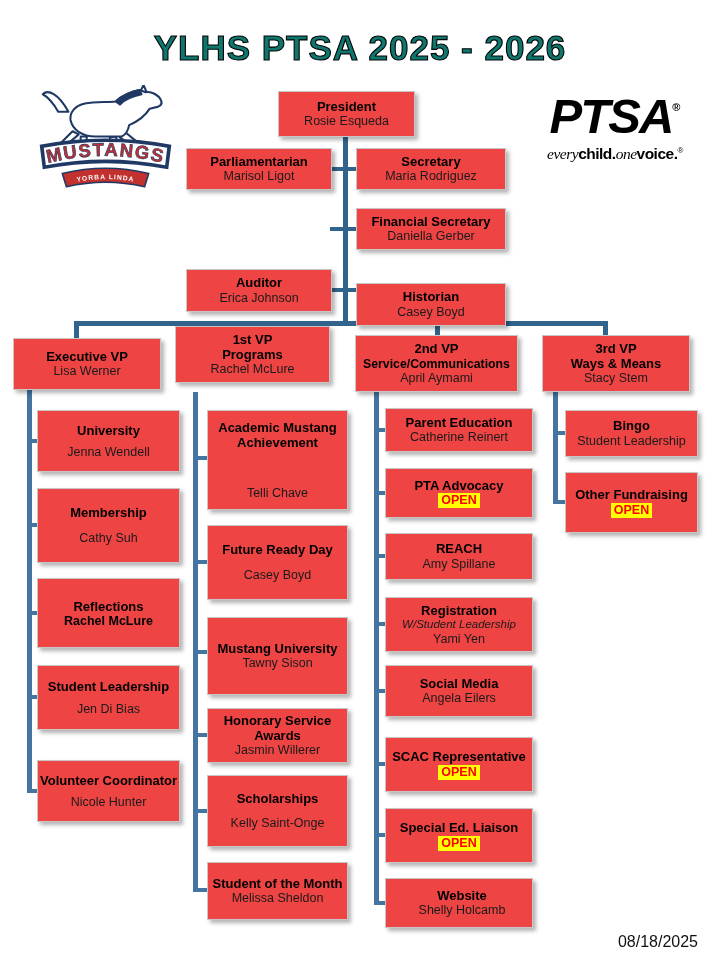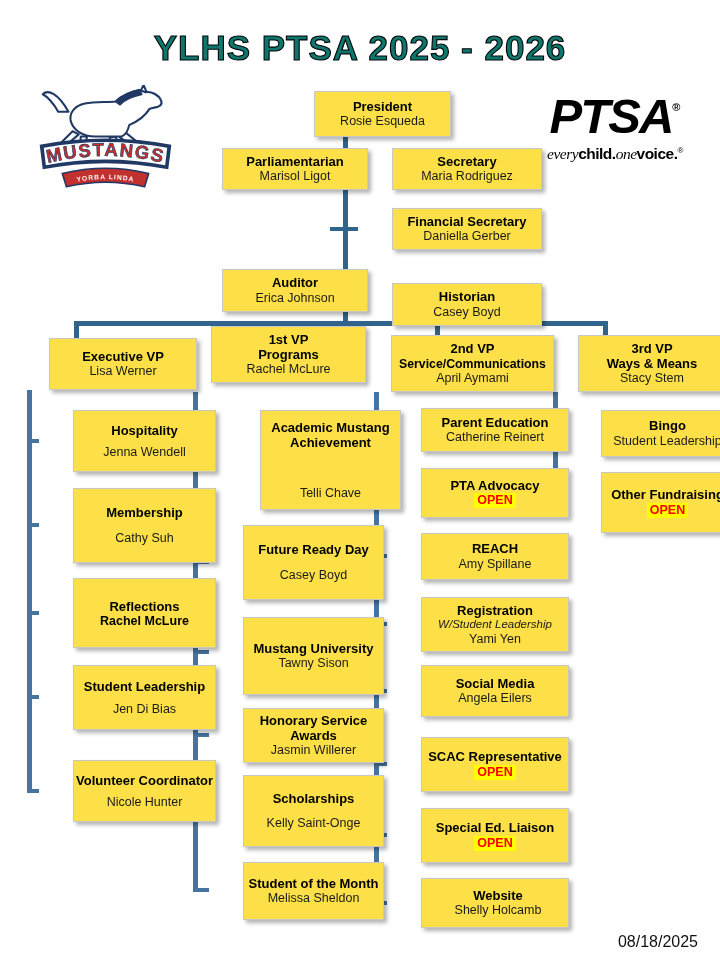--- a/index.html
+++ b/index.html
@@ -1,22 +1,22 @@
 <!DOCTYPE html>
 <html><head>
 <meta charset="utf-8">
 <style>
   * { margin:0; padding:0; box-sizing:border-box; }
   body { font-family:"Liberation Sans", sans-serif; background:#ffffff; }
   .canvas { position:relative; width:720px; height:960px; background:#fff; overflow:hidden; }
   .page-title { position:absolute; top:28px; left:0; width:100%; text-align:center;
     font-size:35px; font-weight:bold; -webkit-text-stroke:1.1px #000; letter-spacing:1px; color:#0f766e; }
-  .box { position:absolute; background:#fde047; border:1px solid #c7c7c7;
+  .box { position:absolute; background:#ef4444; border:1px solid #c7c7c7;
     box-shadow:3px 3px 4px rgba(0,0,0,.30); display:flex; flex-direction:column;
-    align-items:center; text-align:center; line-height:1.18; padding:2px 2px;margin-left:36px; }
+    align-items:center; text-align:center; line-height:1.18; padding:2px 2px; }
   .box.tight  { justify-content:center; }
   .box.top    { justify-content:flex-start; padding-top:20px;text-align:right; }
   .box.spread { justify-content:space-evenly; padding:5px 2px; }
   .bt { font-weight:bold; font-size:13px; color:#000; }
   .bt.sm { font-size:12.3px; }
   .bt.nowrap { white-space:nowrap; }
   .bn { font-size:12.5px; color:#1a1a1a; }
   .bn.bold { font-weight:bold; color:#000; }
   .bn.open { font-weight:bold; color:#ff0000; background:#ffff00; padding:0 3px; }
   .bs { font-size:11.5px; font-style:italic; color:#1a1a1a; }
@@ -149,41 +149,41 @@
     <div class="bt sm nowrap">Service/Communications</div>
     <div class="bn">April Aymami</div>
   </div>
   <div class="box tight" style="left:542px;top:335px;width:148px;height:57px;">
     <div class="bt">3rd VP</div>
     <div class="bt">Ways &amp; Means</div>
     <div class="bn">Stacy Stem</div>
   </div>
 
   <div class="box spread" style="left:37px;top:410px;width:143px;height:62px;">
-    <div class="bt">Hospitality</div>
+    <div class="bt">University</div>
     <div class="bn">Jenna Wendell</div>
   </div>
   <div class="box spread" style="left:37px;top:488px;width:143px;height:75px;">
     <div class="bt">Membership</div>
     <div class="bn">Cathy Suh</div>
   </div>
   <div class="box top" style="left:37px;top:578px;width:143px;height:70px;">
     <div class="bt">Reflections</div>
     <div class="bn bold">Rachel McLure</div>
   </div>
   <div class="box spread" style="left:37px;top:665px;width:143px;height:65px;">
     <div class="bt">Student Leadership</div>
     <div class="bn">Jen Di Bias</div>
   </div>
   <div class="box spread" style="left:37px;top:760px;width:143px;height:62px;">
     <div class="bt nowrap">Volunteer Coordinator</div>
     <div class="bn">Nicole Hunter</div>
   </div>
 
-  <div class="box spread" style="left:224px;top:410px;width:141px;height:100px;gap:32px;">
+  <div class="box spread" style="left:207px;top:410px;width:141px;height:100px;gap:32px;">
     <div class="bt">Academic Mustang Achievement</div>
     <div class="bn">Telli Chave</div>
   </div>
   <div class="box spread" style="left:207px;top:525px;width:141px;height:75px;">
     <div class="bt">Future Ready Day</div>
     <div class="bn">Casey Boyd</div>
   </div>
   <div class="box tight" style="left:207px;top:617px;width:141px;height:78px;">
     <div class="bt">Mustang University</div>
     <div class="bn">Tawny Sison</div>

